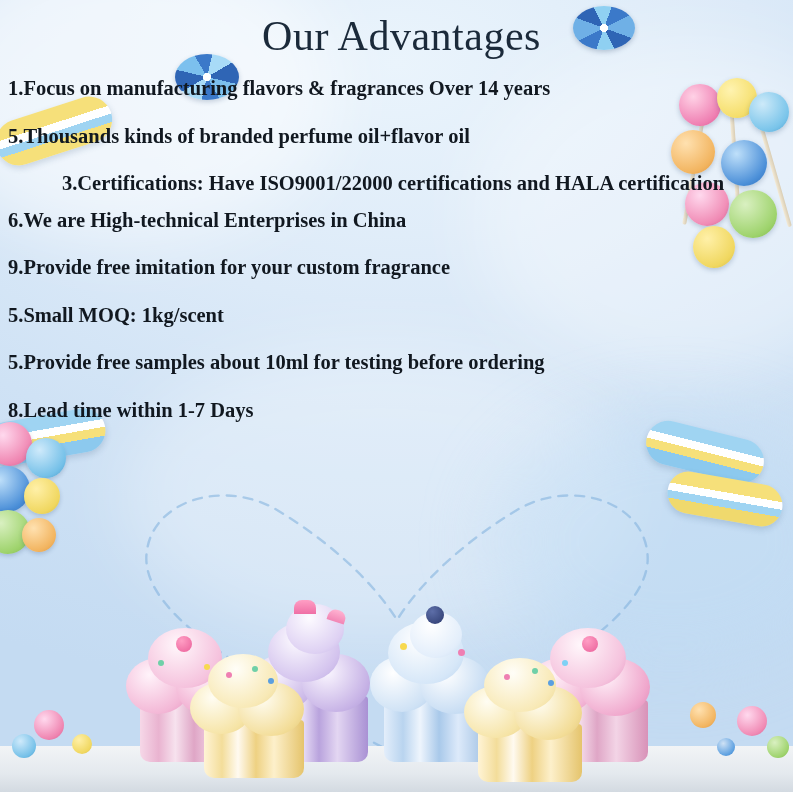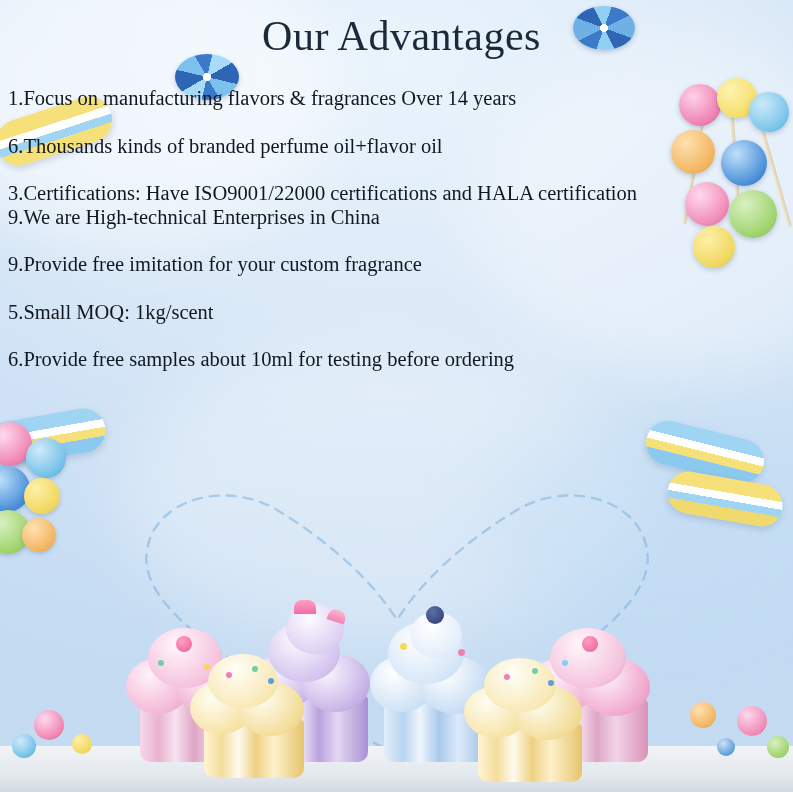--- a/index.html
+++ b/index.html
@@ -54,32 +54,34 @@
     font-size: 42px;
     line-height: 1.15;
     color: #1b2a3a;
     letter-spacing: 0.5px;
   }
 
   
   .adv-list {
     position: absolute;
     left: 8px;
-    top: 88px;
+    top: 78px;
     width: 770px;
+    font-weight: bold;
   }
   .adv-item {
     font-size: 20.5px;
     line-height: 1.0;
     color: #111820;
     margin-bottom: 27px;
     white-space: nowrap;
   }
   .adv-item.wrap2 {
-    margin-bottom: 3px;
+    margin-bottom: 16px;
+    text-align: center;
   }
   .adv-item.cont {
     margin-top: 18px;
     margin-bottom: 27px;
   }
 
   
   .deco { position: absolute; pointer-events: none; }
   .swirl-top {
     top: 6px; left: 573px; width: 62px; height: 44px;
@@ -205,26 +207,27 @@
     <div class="sprinkle-ball" style="position:absolute; left:6px; top:4px; width:44px; height:44px; background:radial-gradient(circle at 34% 30%, #ffd9ee, #ef84b0 70%, #cf5d8c);"></div>
     <div class="sprinkle-ball" style="position:absolute; left:44px; top:20px; width:40px; height:40px; background:radial-gradient(circle at 34% 30%, #cfeafb, #74c0e8 70%, #4896c6);"></div>
     <div class="sprinkle-ball" style="position:absolute; left:2px; top:48px; width:46px; height:46px; background:radial-gradient(circle at 34% 30%, #bfe0fa, #4b8fd8 70%, #2f6cb5);"></div>
     <div class="sprinkle-ball" style="position:absolute; left:42px; top:60px; width:36px; height:36px; background:radial-gradient(circle at 34% 30%, #fff0a8, #f0d75f 70%, #cfb747);"></div>
     <div class="sprinkle-ball" style="position:absolute; left:4px; top:92px; width:44px; height:44px; background:radial-gradient(circle at 34% 30%, #d9f0c1, #9ed36c 70%, #7bb24b);"></div>
     <div class="sprinkle-ball" style="position:absolute; left:40px; top:100px; width:34px; height:34px; background:radial-gradient(circle at 34% 30%, #ffe1b0, #f2b45f 70%, #d79140);"></div>
   </div>
 
   <div class="adv-list">
     <div class="adv-item">1.Focus on manufacturing flavors &amp; fragrances Over 14 years</div>
-    <div class="adv-item">6.Thousands kinds of branded perfume oil+flavor oil</div>
+    <div class="adv-item">5.Thousands kinds of branded perfume oil+flavor oil</div>
     <div class="adv-item wrap2">3.Certifications: Have ISO9001/22000 certifications and HALA certification</div>
-    <div class="adv-item">9.We are High-technical Enterprises in China</div>
+    <div class="adv-item">6.We are High-technical Enterprises in China</div>
     <div class="adv-item">9.Provide free imitation for your custom fragrance</div>
     <div class="adv-item">5.Small MOQ: 1kg/scent</div>
-    <div class="adv-item">6.Provide free samples about 10ml for testing before ordering</div>
+    <div class="adv-item">5.Provide free samples about 10ml for testing before ordering</div>
+    <div class="adv-item">8.Lead time within 1-7 Days</div>
   </div>
 
   <div class="cupcakes">
 
     <div class="table"></div>
 
     <div class="cupcake" style="left:118px; width:150px; height:150px;">
       <div class="cup-base" style="left:22px; width:104px; height:62px; background:linear-gradient(90deg,#f6d8e8,#e9b3d0 18%,#f7e2ee 34%,#dfa6c6 52%,#f3d4e6 70%,#d892b8 100%);"></div>
       <div class="frosting" style="left:8px; bottom:48px; width:64px; height:56px; background:radial-gradient(circle at 36% 30%, #fff3fa, #f3b7d6 70%, #e58fbd);"></div>
       <div class="frosting" style="left:58px; bottom:46px; width:70px; height:58px; background:radial-gradient(circle at 36% 30%, #fff3fa, #f0a8cd 70%, #de84b4);"></div>

